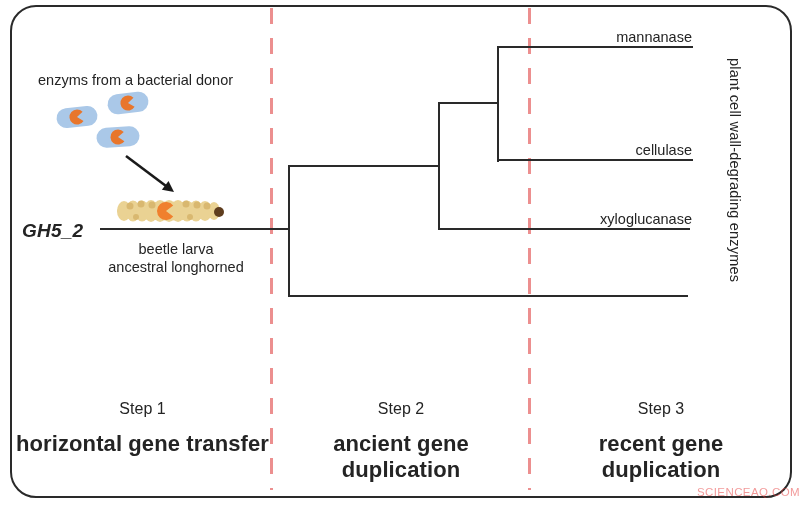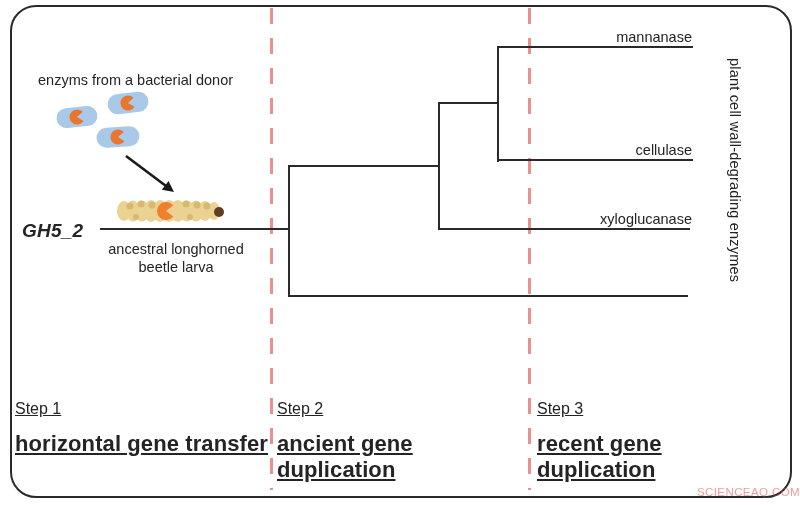--- a/index.html
+++ b/index.html
@@ -27,21 +27,21 @@
     left:540px;width:152px;text-align:right;font-size:14.5px;line-height:17px;
   }
   #gene-label{left:22px;top:220px;font-size:19px;font-weight:bold;letter-spacing:.2px;font-style:italic;}
   #donor-label{left:38px;top:72px;font-size:14.5px;}
   #ancestral-label{left:95px;top:241px;width:162px;text-align:center;font-size:14.5px;line-height:17.5px;}
   #side-axis-label{
     left:724px;top:44px;height:252px;width:22px;
     writing-mode:vertical-rl;text-orientation:mixed;
     font-size:14.5px;letter-spacing:.2px;display:flex;align-items:center;justify-content:center;
   }
-  .step-block{top:400px;text-decoration:underline;}
+  .step-block{top:400px;text-align:center;}
   .step-name{font-size:16px;margin-bottom:13px;}
   .step-caption{font-size:22px;font-weight:bold;letter-spacing:.1px;}
   #step-block-1{left:15px;width:255px;}
   #step-block-2{left:277px;width:248px;}
   #step-block-3{left:537px;width:248px;}
   #watermark{
     left:697px;top:486px;font-size:11.5px;letter-spacing:.4px;
     color:rgba(232,70,70,.55);white-space:nowrap;
   }
   svg{display:block;}
@@ -111,22 +111,22 @@
   <div class="abs tline" style="left:438px;top:102px;width:2px;height:128px"></div>
   <div class="abs tline" style="left:438px;top:102px;width:61px;height:2px"></div>
   <div class="abs tline" style="left:438px;top:228px;width:252px;height:2px"></div>
   <div class="abs tline" style="left:497px;top:46px;width:2px;height:116px"></div>
   <div class="abs tline" style="left:497px;top:46px;width:196px;height:2px"></div>
   <div class="abs tline" style="left:497px;top:159px;width:196px;height:2px"></div>
 
   <div class="abs" id="donor-label">enzyms from a bacterial donor</div>
   <div class="abs" id="gene-label">GH5_2</div>
   <div class="abs" id="ancestral-label">
+    <div>beetle larva</div>
     <div>ancestral longhorned</div>
-    <div>beetle larva</div>
   </div>
 
   <div class="abs leaf-label" style="top:29px">mannanase</div>
   <div class="abs leaf-label" style="top:142px">cellulase</div>
   <div class="abs leaf-label" style="top:211px">xyloglucanase</div>
 
   <div class="abs" id="side-axis-label">plant cell wall-degrading enzymes</div>
 
   <div class="abs step-block" id="step-block-1">
     <div class="step-name">Step 1</div>

